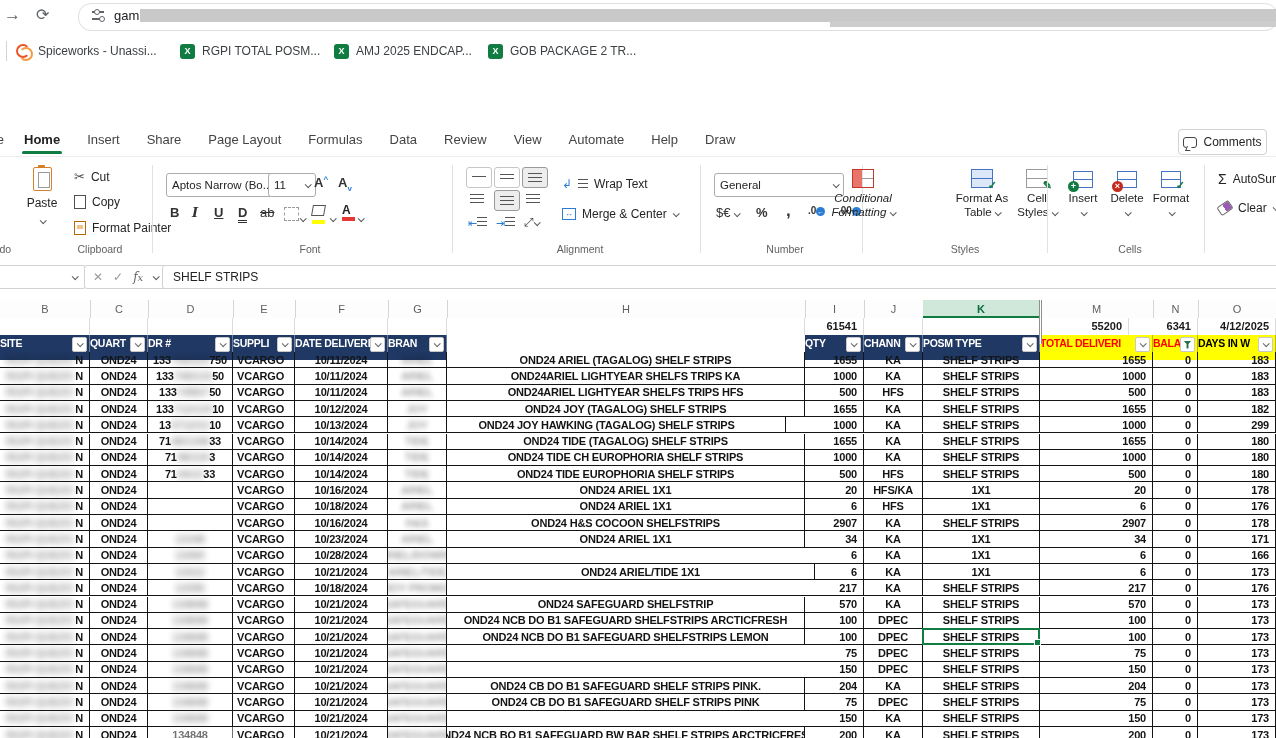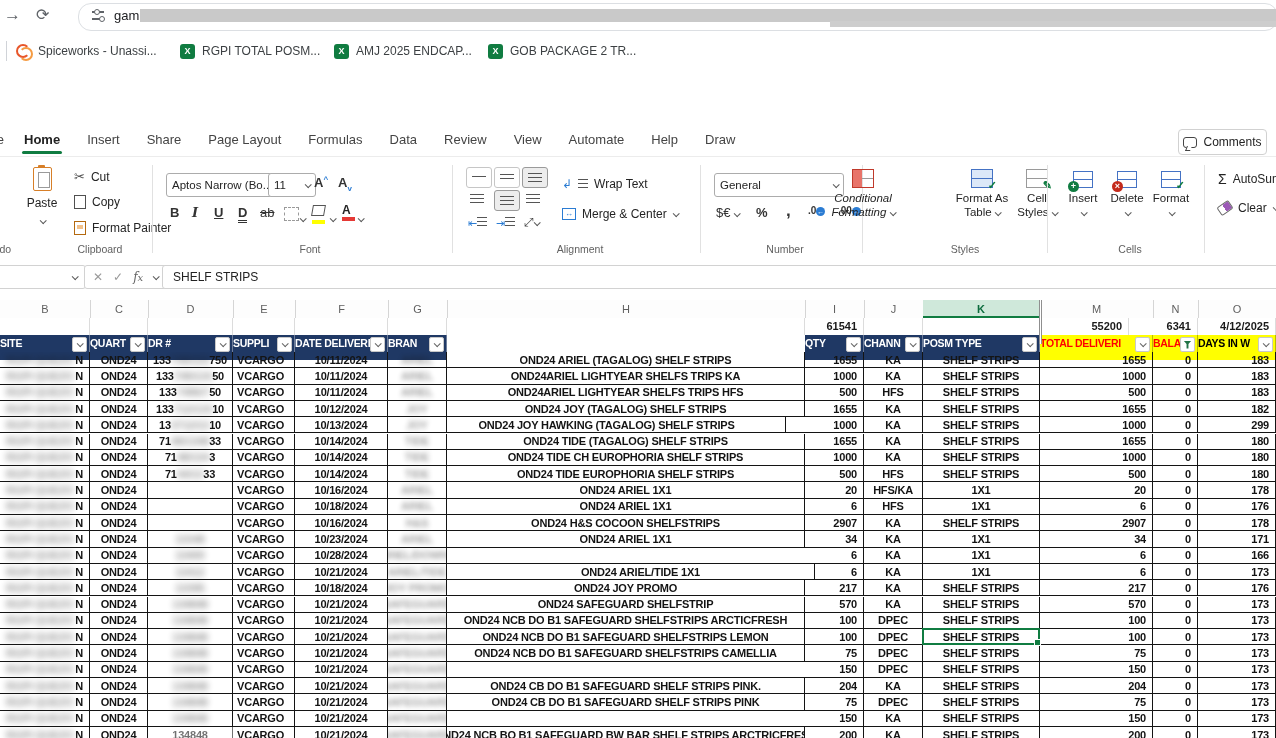--- a/index.html
+++ b/index.html
@@ -743,21 +743,20 @@
           </div>
           <div class="dcell c" style="left: 90px; width: 58px;">OND24</div>
           <div class="dcell c" style="left: 148px; width: 85px;">
             <span class="redact">13395</span>
           </div>
           <div class="dcell l" style="left: 233px; width: 62px;">VCARGO</div>
           <div class="dcell c" style="left: 295px; width: 93px;">10/18/2024</div>
           <div class="dcell c" style="left: 388px; width: 59px;">
             <span class="redact2">JOY PROMO</span>
           </div>
-          <div class="dcell c" style="left: 447px; width: 358px;">OND24 JOY PROMO</div>
           <div class="dcell r" style="left: 805px; width: 59px;">217</div>
           <div class="dcell c" style="left: 864px; width: 59px;">KA</div>
           <div class="dcell c" style="left: 923px; width: 117px;">SHELF STRIPS</div>
           <div class="dcell r" style="left: 1040px; width: 113px;">217</div>
           <div class="dcell r" style="left: 1153px; width: 45px;">0</div>
           <div class="dcell r" style="left: 1198px; width: 78px;">176</div>
         </div>
         <div class="drow" style="top: 244.5px; height: 16.3px;">
           <div class="dcell c" style="left: 0px; width: 90px;">
             <span class="redact">RGPI QUEZO</span>
@@ -831,21 +830,20 @@
           </div>
           <div class="dcell c" style="left: 90px; width: 58px;">OND24</div>
           <div class="dcell c" style="left: 148px; width: 85px;">
             <span class="redact">134848</span>
           </div>
           <div class="dcell l" style="left: 233px; width: 62px;">VCARGO</div>
           <div class="dcell c" style="left: 295px; width: 93px;">10/21/2024</div>
           <div class="dcell c" style="left: 388px; width: 59px;">
             <span class="redact2">SAFEGUARD</span>
           </div>
-          <div class="dcell c" style="left: 447px; width: 358px;">OND24 NCB DO B1 SAFEGUARD SHELFSTRIPS CAMELLIA</div>
           <div class="dcell r" style="left: 805px; width: 59px;">75</div>
           <div class="dcell c" style="left: 864px; width: 59px;">DPEC</div>
           <div class="dcell c" style="left: 923px; width: 117px;">SHELF STRIPS</div>
           <div class="dcell r" style="left: 1040px; width: 113px;">75</div>
           <div class="dcell r" style="left: 1153px; width: 45px;">0</div>
           <div class="dcell r" style="left: 1198px; width: 78px;">173</div>
         </div>
         <div class="drow" style="top: 309.7px; height: 16.3px;">
           <div class="dcell c" style="left: 0px; width: 90px;">
             <span class="redact">RGPI QUEZO</span>

